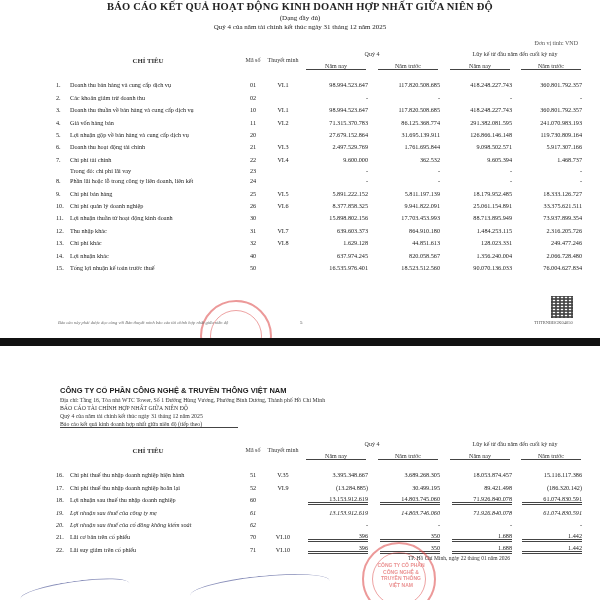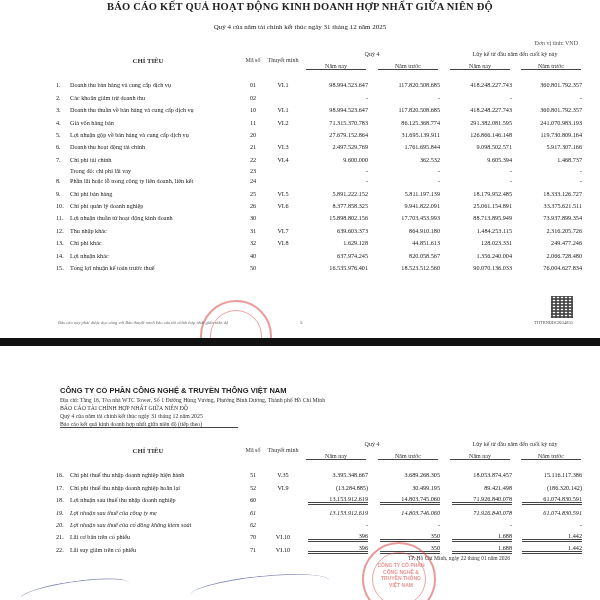--- a/index.html
+++ b/index.html
@@ -45,20 +45,21 @@
   .co-name { position: absolute; top: 40px; left: 60px; font-family: "Liberation Sans", sans-serif; font-size: 7.5px; font-weight: bold; }
   .co-line { position: absolute; left: 60px; font-size: 5.8px; color: #333; }
   .sign-line { position: absolute; font-size: 5.5px; color: #333; }
   .sig { position: absolute; border-top: 1.5px solid rgba(60,70,140,0.6); border-radius: 50% 50% 0 0; }
 </style>
 </head>
 <body>
 
 <div class="page" id="page1">
   <div class="title center">BÁO CÁO KẾT QUẢ HOẠT ĐỘNG KINH DOANH HỢP NHẤT GIỮA NIÊN ĐỘ</div>
+  <div class="sub1 center">(Dạng đầy đủ)</div>
   <div class="sub2 center">Quý 4 của năm tài chính kết thúc ngày 31 tháng 12 năm 2025</div>
   <div class="unit">Đơn vị tính: VND</div>
 
   <table class="rep" id="t1">
     <colgroup>
       <col style="width:184px">
         <col style="width:26px">
         <col style="width:34px">
       <col style="width:72px">
         <col style="width:72px">

